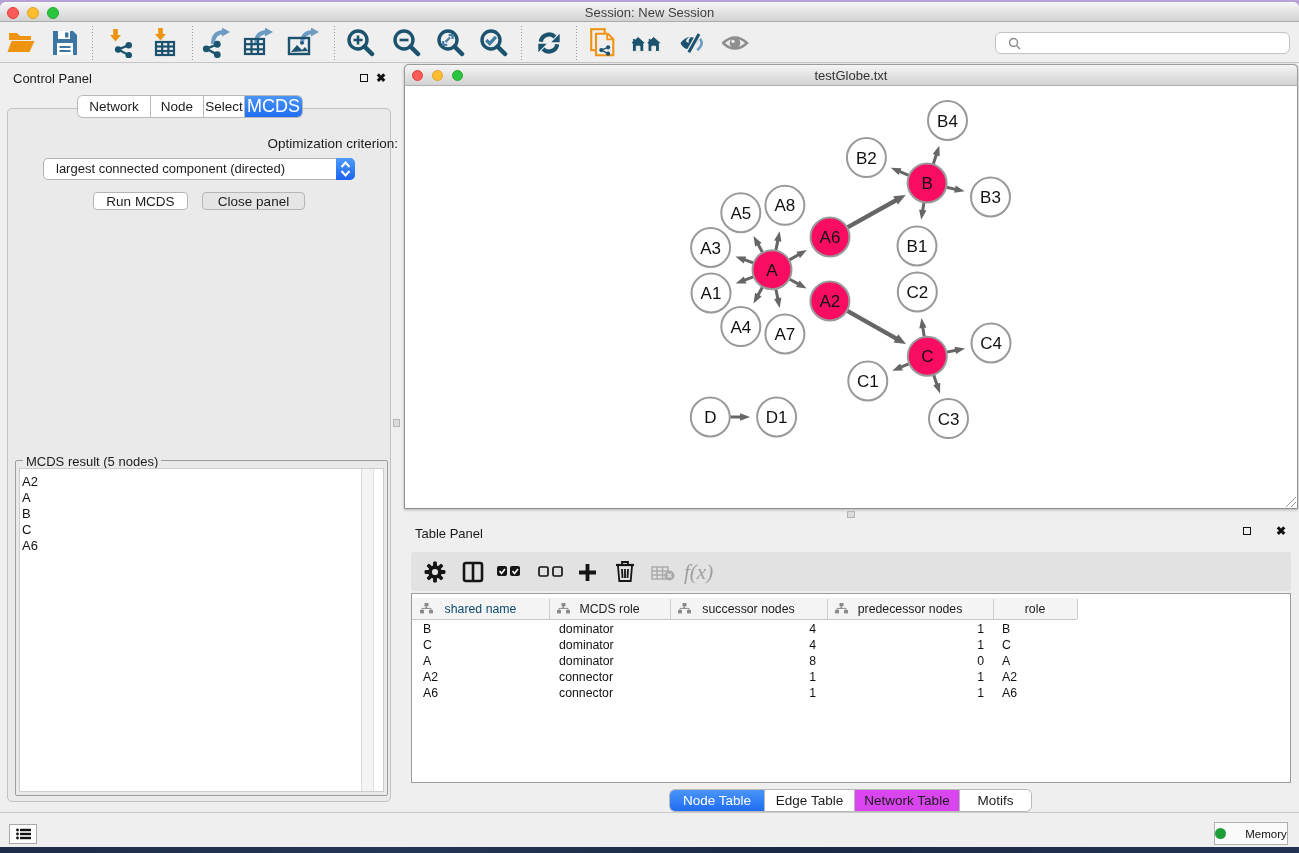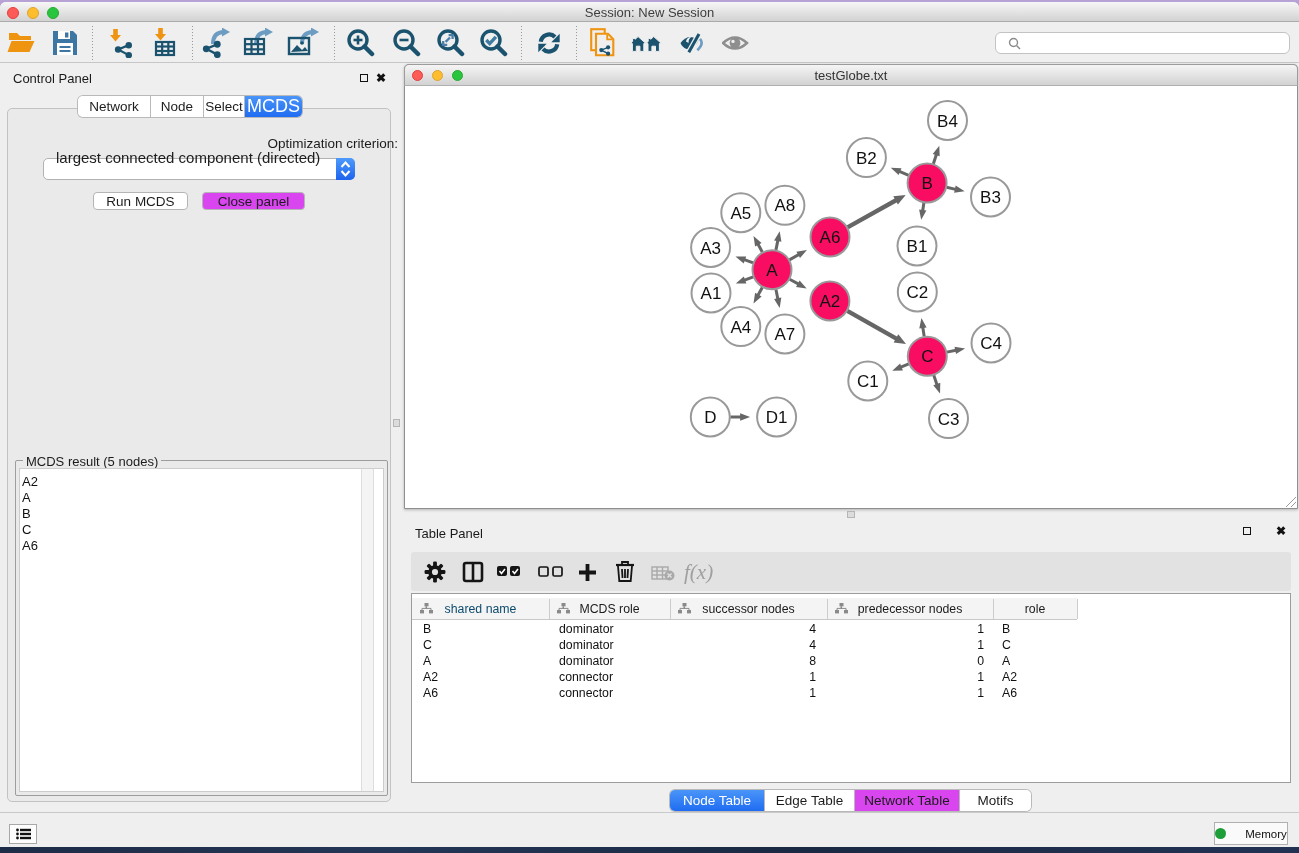--- a/index.html
+++ b/index.html
@@ -168,28 +168,28 @@
 <div class="abs" style="left:376px;top:71px;font-size:12px;font-weight:bold;color:#111">✖</div>
 <div class="abs" style="left:7px;top:108px;width:384px;height:694px;background:#eaeaea;border:1px solid #c2c2c2;border-radius:5px"></div>
 <div style="position:absolute;left:78px;top:96px;height:21px;display:flex;border-radius:5px;box-shadow:0 0 0 1px #b9b9b9;overflow:hidden">
     <div style="width:72px;background:#fff;color:#1c1c1c;font-size:13.5px;display:flex;align-items:center;justify-content:center;box-sizing:border-box">Network</div>
     <div style="width:53px;background:#fff;color:#1c1c1c;border-left:1px solid #b9b9b9;font-size:13.5px;display:flex;align-items:center;justify-content:center;box-sizing:border-box">Node</div>
     <div style="width:41px;background:#fff;color:#1c1c1c;border-left:1px solid #b9b9b9;font-size:13.5px;display:flex;align-items:center;justify-content:center;box-sizing:border-box">Select</div>
     <div style="width:58px;background:linear-gradient(#4a95f8,#1f6cf2);color:#fff;border-left:1px solid #b9b9b9;font-size:18px;display:flex;align-items:center;justify-content:center;box-sizing:border-box">MCDS</div>
   </div>
 <div class="abs" style="left:0;top:136px;width:398px;text-align:right;font-size:13.5px;color:#1c1c1c">Optimization criterion:</div>
 <div class="abs" style="left:43px;top:158px;width:312px;height:22px;background:#fff;border:1px solid #b2b2b2;border-radius:5px"></div>
-<div class="abs" style="left:56px;top:149px;font-size:15px;color:#1c1c1c">largest connected component (directed)</div>
+<div class="abs" style="left:56px;top:161px;font-size:13px;color:#1c1c1c">largest connected component (directed)</div>
 <div class="abs" style="left:336px;top:158px;width:19px;height:22px;background:linear-gradient(#4e9bfc,#1c63ee);border-radius:0 5px 5px 0"></div>
 <svg class="abs" style="left:339px;top:161px" width="13" height="16" viewBox="0 0 13 16">
     <path d="M2.5 6 L6.5 1.5 L10.5 6" fill="none" stroke="#fff" stroke-width="2"></path>
     <path d="M2.5 10 L6.5 14.5 L10.5 10" fill="none" stroke="#fff" stroke-width="2"></path>
   </svg>
 <div class="abs" style="left:93px;top:192px;width:95px;height:18px;background:#fff;border:1px solid #b5b5b5;border-radius:4px;font-size:13.5px;color:#1c1c1c;display:flex;align-items:center;justify-content:center">Run MCDS</div>
-<div class="abs" style="left:202px;top:192px;width:103px;height:18px;background:#d946ef;border:1px solid #b5b5b5;border-radius:4px;font-size:13.5px;color:#1c1c1c;display:flex;align-items:center;justify-content:center">Close panel</div>
+<div class="abs" style="left:202px;top:192px;width:103px;height:18px;background:#e5e5e5;border:1px solid #b5b5b5;border-radius:4px;font-size:13.5px;color:#1c1c1c;display:flex;align-items:center;justify-content:center">Close panel</div>
 <div class="abs" style="left:15px;top:460px;width:373px;height:336px;border:1px solid #9d9d9d;border-radius:2px"></div>
 <div class="abs" style="left:23px;top:454px;background:#eaeaea;padding:0 3px;font-size:13px;color:#1c1c1c">MCDS result (5 nodes)</div>
 <div class="abs" style="left:19px;top:468px;width:365px;height:324px;background:#fff;border:1px solid #cdcdcd"></div>
 <div class="abs" style="left:361px;top:469px;width:13px;height:322px;background:#f4f4f4;border-left:1px solid #dedede;border-right:1px solid #dedede"></div>
 <div class="abs" style="left:22px;top:474px;font-size:13px;color:#111">A2</div>
 <div class="abs" style="left:22px;top:490px;font-size:13px;color:#111">A</div>
 <div class="abs" style="left:22px;top:506px;font-size:13px;color:#111">B</div>
 <div class="abs" style="left:22px;top:522px;font-size:13px;color:#111">C</div>
 <div class="abs" style="left:22px;top:538px;font-size:13px;color:#111">A6</div>
 <div class="abs" style="left:404px;top:64px;width:894px;height:445px;background:#fff;border:1px solid #8f8f8f;border-radius:5px 5px 0 0;box-shadow:0 1px 3px rgba(0,0,0,0.25)"></div>

